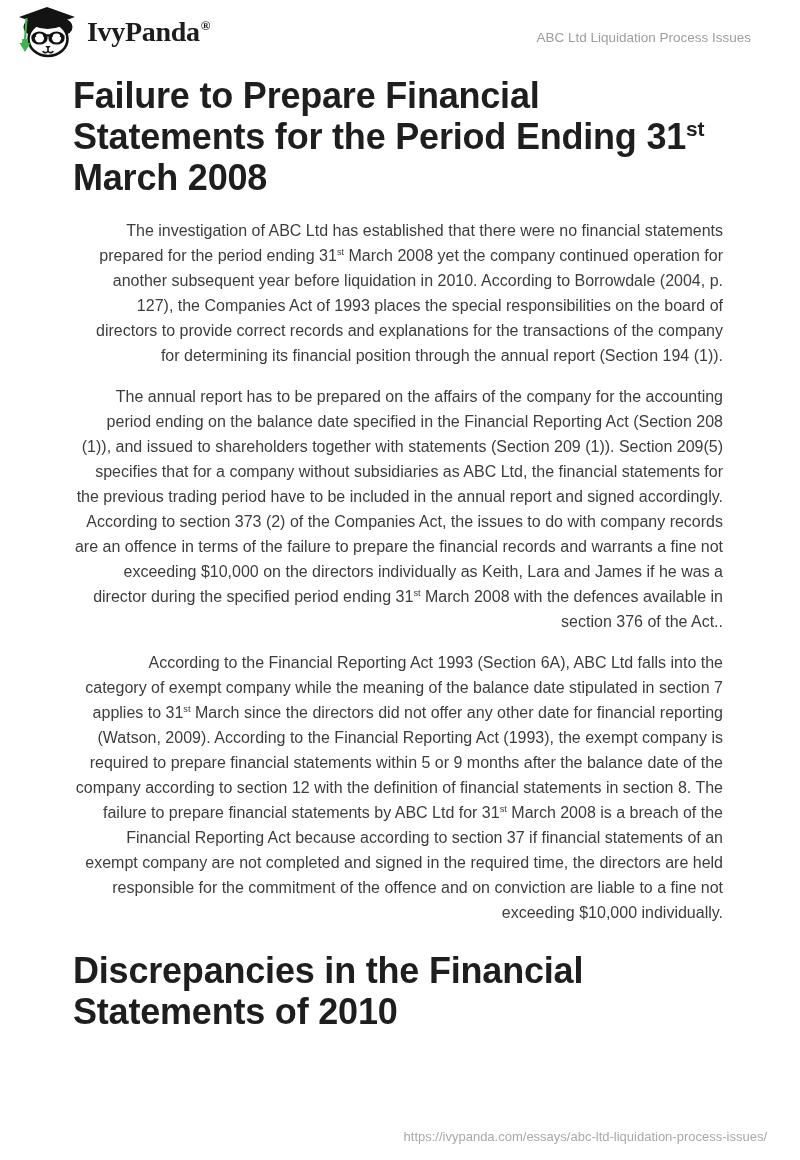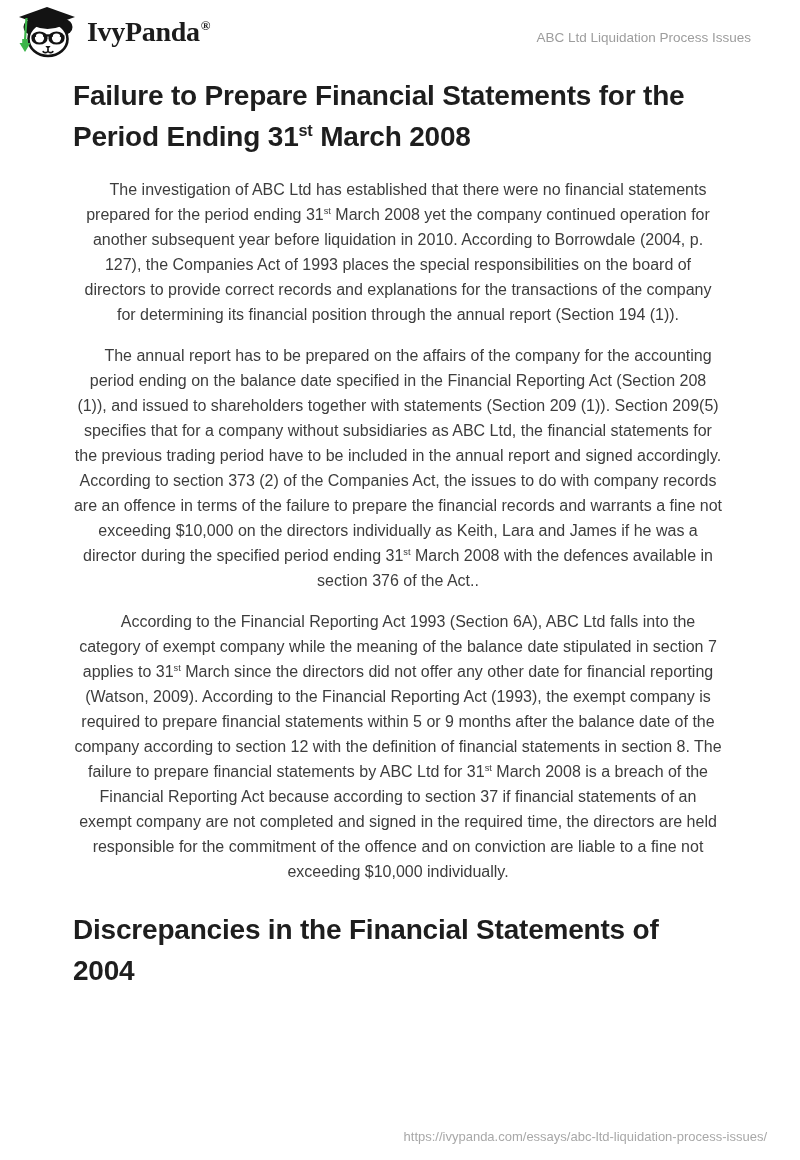--- a/index.html
+++ b/index.html
@@ -48,35 +48,35 @@
     margin-top: 24px;
     font-size: 13.5px;
     color: #9d9d9d;
   }
 
   
   main {
     padding: 0 77px 0 73px;
   }
   h1, h2 {
-    font-size: 28px;
+    font-size: 36px;
     line-height: 41px;
     font-weight: 700;
     color: #1e1e1e;
     letter-spacing: -0.2px;
   }
   h1 { margin: 17px 0 20px; }
   h2 { margin: 25px 0 19px; }
   p {
     font-size: 16px;
     line-height: 25px;
     color: #3d3d3d;
     margin: 0 0 16px;
     text-indent: 20px;
-    text-align: center;
+    text-align: right;
   }
   sup {
     font-size: 58%;
     line-height: 0;
   }
 
   
   .page-footer {
     position: absolute;
     right: 33px;
@@ -123,18 +123,18 @@
     </span>
   </div>
   <div class="doc-title">ABC Ltd Liquidation Process Issues</div>
 </header>
 
 <main>
   <h1>Failure to Prepare Financial Statements for the Period Ending 31<sup>st</sup> March 2008</h1>
   <p>The investigation of ABC Ltd has established that there were no financial statements prepared for the period ending 31<sup>st</sup> March 2008 yet the company continued operation for another subsequent year before liquidation in 2010. According to Borrowdale (2004, p. 127), the Companies Act of 1993 places the special responsibilities on the board of directors to provide correct records and explanations for the transactions of the company for determining its financial position through the annual report (Section 194 (1)).</p>
   <p>The annual report has to be prepared on the affairs of the company for the accounting period ending on the balance date specified in the Financial Reporting Act (Section 208 (1)), and issued to shareholders together with statements (Section 209 (1)). Section 209(5) specifies that for a company without subsidiaries as ABC Ltd, the financial statements for the previous trading period have to be included in the annual report and signed accordingly. According to section 373 (2) of the Companies Act, the issues to do with company records are an offence in terms of the failure to prepare the financial records and warrants a fine not exceeding $10,000 on the directors individually as Keith, Lara and James if he was a director during the specified period ending 31<sup>st</sup> March 2008 with the defences available in section 376 of the Act..</p>
   <p>According to the Financial Reporting Act 1993 (Section 6A), ABC Ltd falls into the category of exempt company while the meaning of the balance date stipulated in section 7 applies to 31<sup>st</sup> March since the directors did not offer any other date for financial reporting (Watson, 2009). According to the Financial Reporting Act (1993), the exempt company is required to prepare financial statements within 5 or 9 months after the balance date of the company according to section 12 with the definition of financial statements in section 8. The failure to prepare financial statements by ABC Ltd for 31<sup>st</sup> March 2008 is a breach of the Financial Reporting Act because according to section 37 if financial statements of an exempt company are not completed and signed in the required time, the directors are held responsible for the commitment of the offence and on conviction are liable to a fine not exceeding $10,000 individually.</p>
-  <h2>Discrepancies in the Financial Statements of 2004</h2>
+  <h2>Discrepancies in the Financial Statements of 2010</h2>
 </main>
 
 <footer class="page-footer">
   <a class="source-url" href="#">https://ivypanda.com/essays/abc-ltd-liquidation-process-issues/</a>
 </footer>
 
 </body></html>

